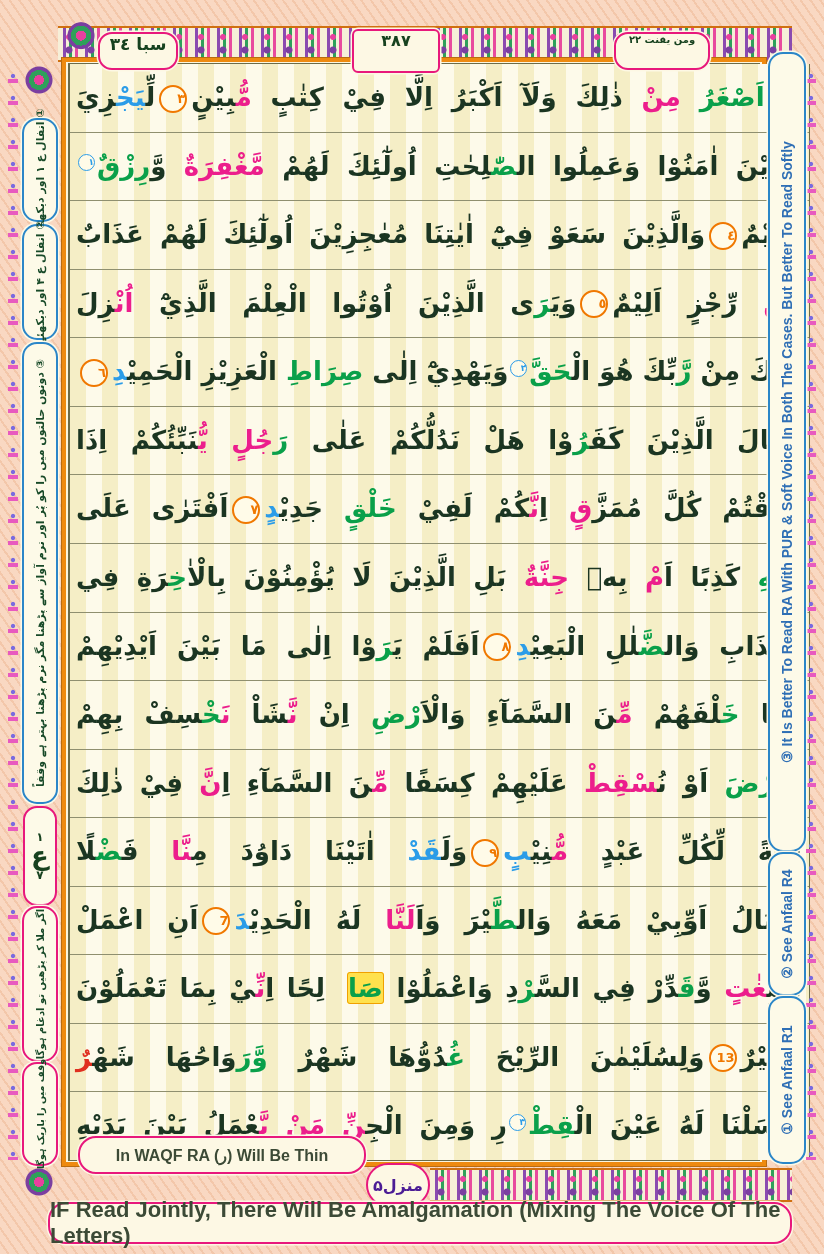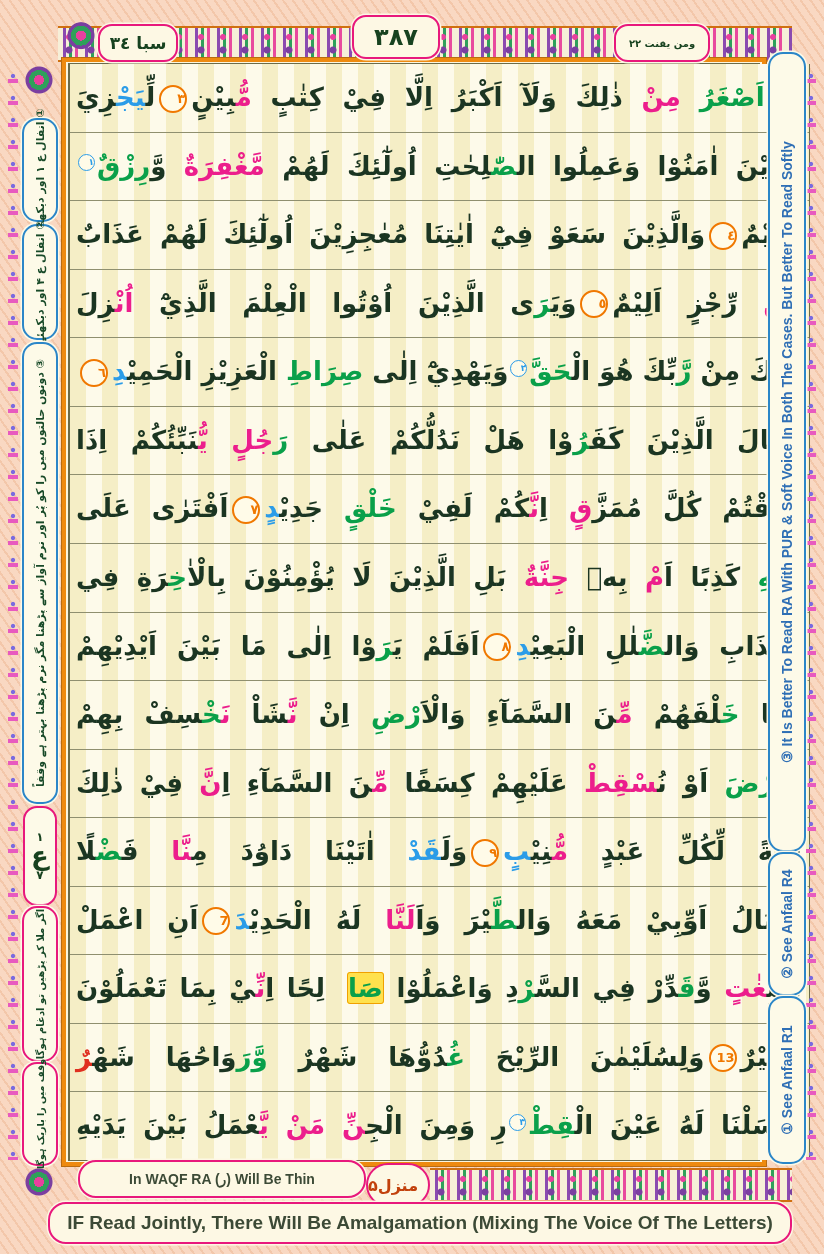--- a/index.html
+++ b/index.html
@@ -15,23 +15,23 @@
     position:absolute;height:32px;
     background:
       radial-gradient(circle at 11px 9px,#e8409e 0 2.5px,rgba(0,0,0,0) 3.5px),
       radial-gradient(circle at 11px 22px,#7b3fa0 0 3px,rgba(0,0,0,0) 4px),
       repeating-linear-gradient(90deg,#f6efd8 0 5px,#8a4ab0 5px 8px,#f6efd8 8px 11px,#2fa05a 11px 14px,#f6efd8 14px 17px,#e84a9e 17px 20px,#f6efd8 20px 22px);
     background-size:22px 100%,22px 100%,22px 100%;
     border-top:2px solid #d07010;border-bottom:2px solid #d07010;
   }
   .cartouche{
     position:absolute;background:#fdf8e4;border:2.5px solid #e8187c;border-radius:14px;
-    display:flex;align-items:center;justify-content:center;
+    display:flex;justify-content:center;
     font-family:"DejaVu Sans",sans-serif;font-weight:bold;color:#17421f;
-    box-shadow:0 0 0 1.5px #fdf8e4;z-index:5;
+    box-shadow:0 0 0 1.5px #fdf8e4;z-index:5;margin-top:8px;
   }
   
   .block{
     position:absolute;left:62px;top:58px;width:704px;height:1108px;
     border:4px solid #ee8a10;background:#fbf6df;box-sizing:border-box;
     box-shadow:0 0 0 1px #b96c10;
   }
   .block-inner{
     position:absolute;left:2px;top:1px;right:2px;bottom:1px;
     border:1px solid #6b6b4a;display:flex;
@@ -93,33 +93,33 @@
   .motif{position:absolute;border-radius:50%;z-index:3;
     background:radial-gradient(circle at 50% 40%,#e8409e 0 5px,#2fa05a 5px 10px,#7b3fa0 10px 13px,rgba(0,0,0,0) 14px);}
   
   .hpill{
     position:absolute;background:#fdf8e4;border:2.5px solid #e8187c;border-radius:18px;
     display:flex;align-items:center;justify-content:center;color:#3c4a36;font-weight:bold;
     z-index:5;box-shadow:0 0 0 1.5px #fdf8e4;
   }
   .manzil{
     position:absolute;background:#fdf8e4;border:2.5px solid #e8187c;border-radius:22px;
-    display:flex;align-items:center;z-index:5;
-    font-family:"DejaVu Sans",sans-serif;font-weight:bold;color:#c2410c;
+    display:flex;align-items:center;justify-content:center;z-index:5;
+    font-family:"DejaVu Sans",sans-serif;font-weight:bold;color:#4c1d95;
   }
 </style>
 </head>
 <body>
 
 <div class="band" style="left:58px;top:26px;width:734px;"></div>
 <div class="motif" style="left:66px;top:22px;width:30px;height:34px;"></div>
 <div class="cartouche" style="left:98px;top:24px;width:76px;height:34px;font-size:17px;">
   <span>سبا ٣٤</span>
 </div>
-<div class="cartouche" style="left:352px;top:15px;width:84px;height:40px;font-size:24px;">
+<div class="cartouche" style="left:352px;top:21px;width:84px;height:40px;font-size:16px;border-radius:6px;">
   <span>٣٨٧</span>
 </div>
 <div class="cartouche" style="left:614px;top:24px;width:92px;height:34px;font-size:10px;">
   <span>ومن یقنت ۲۲</span>
 </div>
 
 <div class="block">
   <div class="block-inner">
     <div class="margin-strip"></div>
     <div class="text-area" id="lines">
@@ -206,21 +206,21 @@
 </div>
 <div class="vpill urdu pink" style="left:22px;top:906px;width:32px;height:152px;">
   <span style="font-size:10px;">اگر ملا کر پڑھیں تو ادغام ہوگا</span>
 </div>
 <div class="vpill urdu pink" style="left:22px;top:1062px;width:32px;height:100px;">
   <span style="font-size:9.5px;">وقف میں را باریک ہوگا</span>
 </div>
 <div class="motif" style="left:24px;top:1166px;width:30px;height:40px;"></div>
 
 <div class="band" style="left:430px;top:1168px;width:362px;height:30px;"></div>
-<div class="hpill" style="left:78px;top:1160px;width:284px;height:34px;font-size:14px;">
+<div class="hpill" style="left:78px;top:1136px;width:284px;height:34px;font-size:16px;">
   <span>In WAQF RA (ر) Will Be Thin</span>
 </div>
 <div class="manzil" style="left:366px;top:1163px;width:60px;height:40px;font-size:16px;">
   <span>منزل۵</span>
 </div>
-<div class="hpill" style="left:48px;top:1202px;width:740px;height:38px;font-size:19px;">
+<div class="hpill" style="left:48px;top:1202px;width:740px;height:38px;font-size:22px;">
   <span>IF Read Jointly, There Will Be Amalgamation (Mixing The Voice Of The Letters)</span>
 </div>
 
 </body></html>

